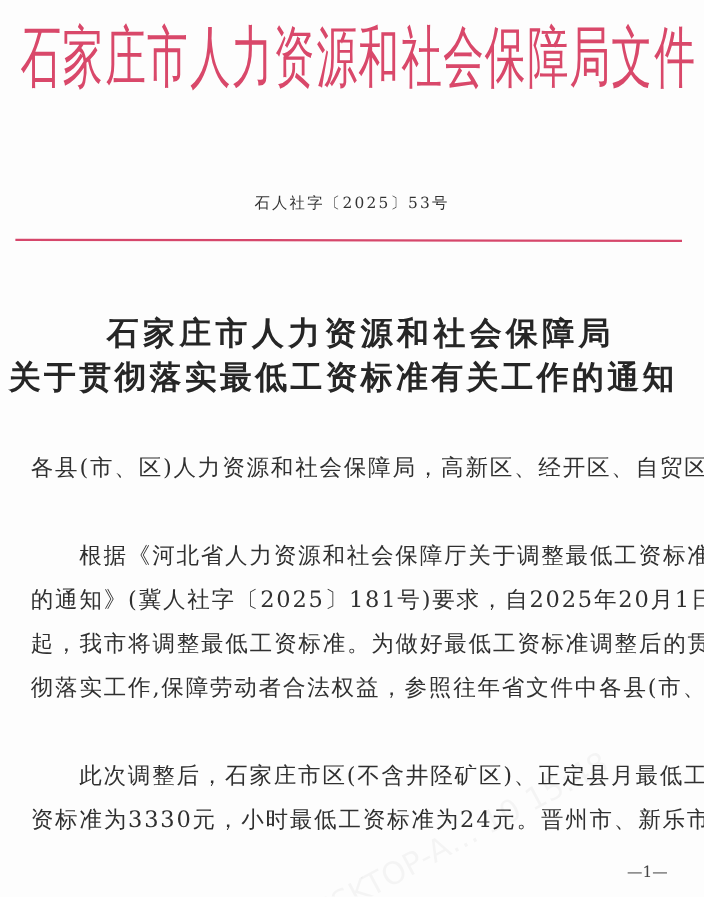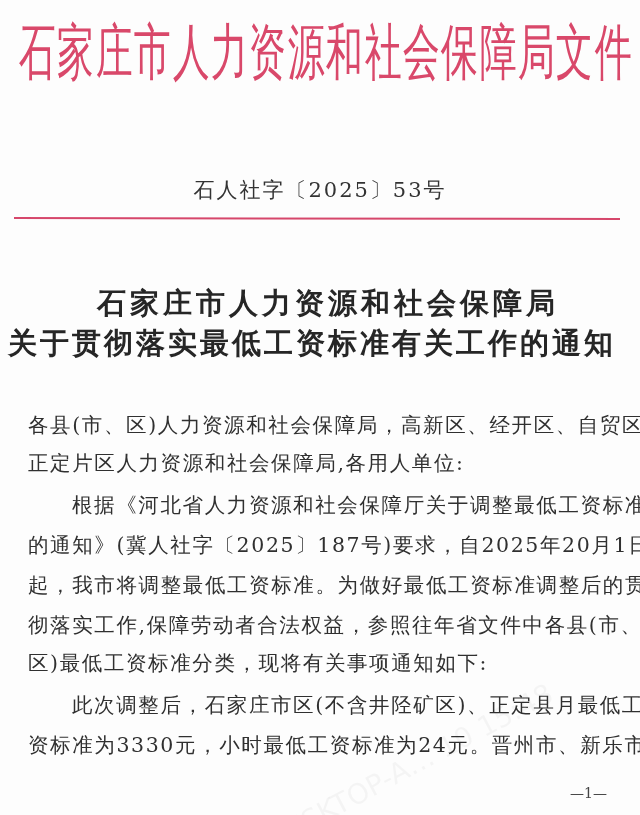--- a/index.html
+++ b/index.html
@@ -21,21 +21,21 @@
   }
   .red-header span {
     display: inline-block;
     transform: scaleX(0.74) scaleY(1.22);
     transform-origin: center;
     width: 36px; text-align: center;
   }
 
   .doc-number {
     position: absolute; left: 0; width: 640px; top: 176px;
-    text-align: center; font-size: 21px; letter-spacing: 2px; color: #333;
+    text-align: center; font-size: 14px; letter-spacing: 2px; color: #333;
     font-family: "DejaVu Serif", serif;
   }
   .red-rule {
     position: absolute; left: 14px; top: 217px; width: 606px; height: 2px;
     background: #d6476b; transform: rotate(0.1deg); transform-origin: left;
   }
 
   .title {
     position: absolute; left: 0; width: 640px; text-align: center;
     font-family: "DejaVu Serif", serif; font-weight: bold;
@@ -120,21 +120,20 @@
       <span>区</span>
       <span>、</span>
       <span>经</span>
       <span>开</span>
       <span>区</span>
       <span>、</span>
       <span>自</span>
       <span>贸</span>
       <span>区</span>
     </div>
-  <div class="body-line" style="top:448px">正定片区人力资源和社会保障局,各用人单位:</div>
 
   <div class="body-line indent justify" style="top:490px">
       <span>根</span>
       <span>据</span>
       <span>《</span>
       <span>河</span>
       <span>北</span>
       <span>省</span>
       <span>人</span>
       <span>力</span>
@@ -163,21 +162,21 @@
       <span>知</span>
       <span>》</span>
       <span>(</span>
       <span>冀</span>
       <span>人</span>
       <span>社</span>
       <span>字</span>
       <span>〔</span>
       <span>2025</span>
       <span>〕</span>
-      <span>187</span>
+      <span>181</span>
       <span>号</span>
       <span>)</span>
       <span>要</span>
       <span>求</span>
       <span>，</span>
       <span>自</span>
       <span>2025</span>
       <span>年</span>
       <span>20</span>
       <span>月</span>
@@ -238,21 +237,20 @@
       <span>省</span>
       <span>文</span>
       <span>件</span>
       <span>中</span>
       <span>各</span>
       <span>县</span>
       <span>(</span>
       <span>市</span>
       <span>、</span>
     </div>
-  <div class="body-line" style="top:648px">区)最低工资标准分类，现将有关事项通知如下:</div>
 
   <div class="body-line indent justify" style="top:690px">
       <span>此</span>
       <span>次</span>
       <span>调</span>
       <span>整</span>
       <span>后</span>
       <span>，</span>
       <span>石</span>
       <span>家</span>

